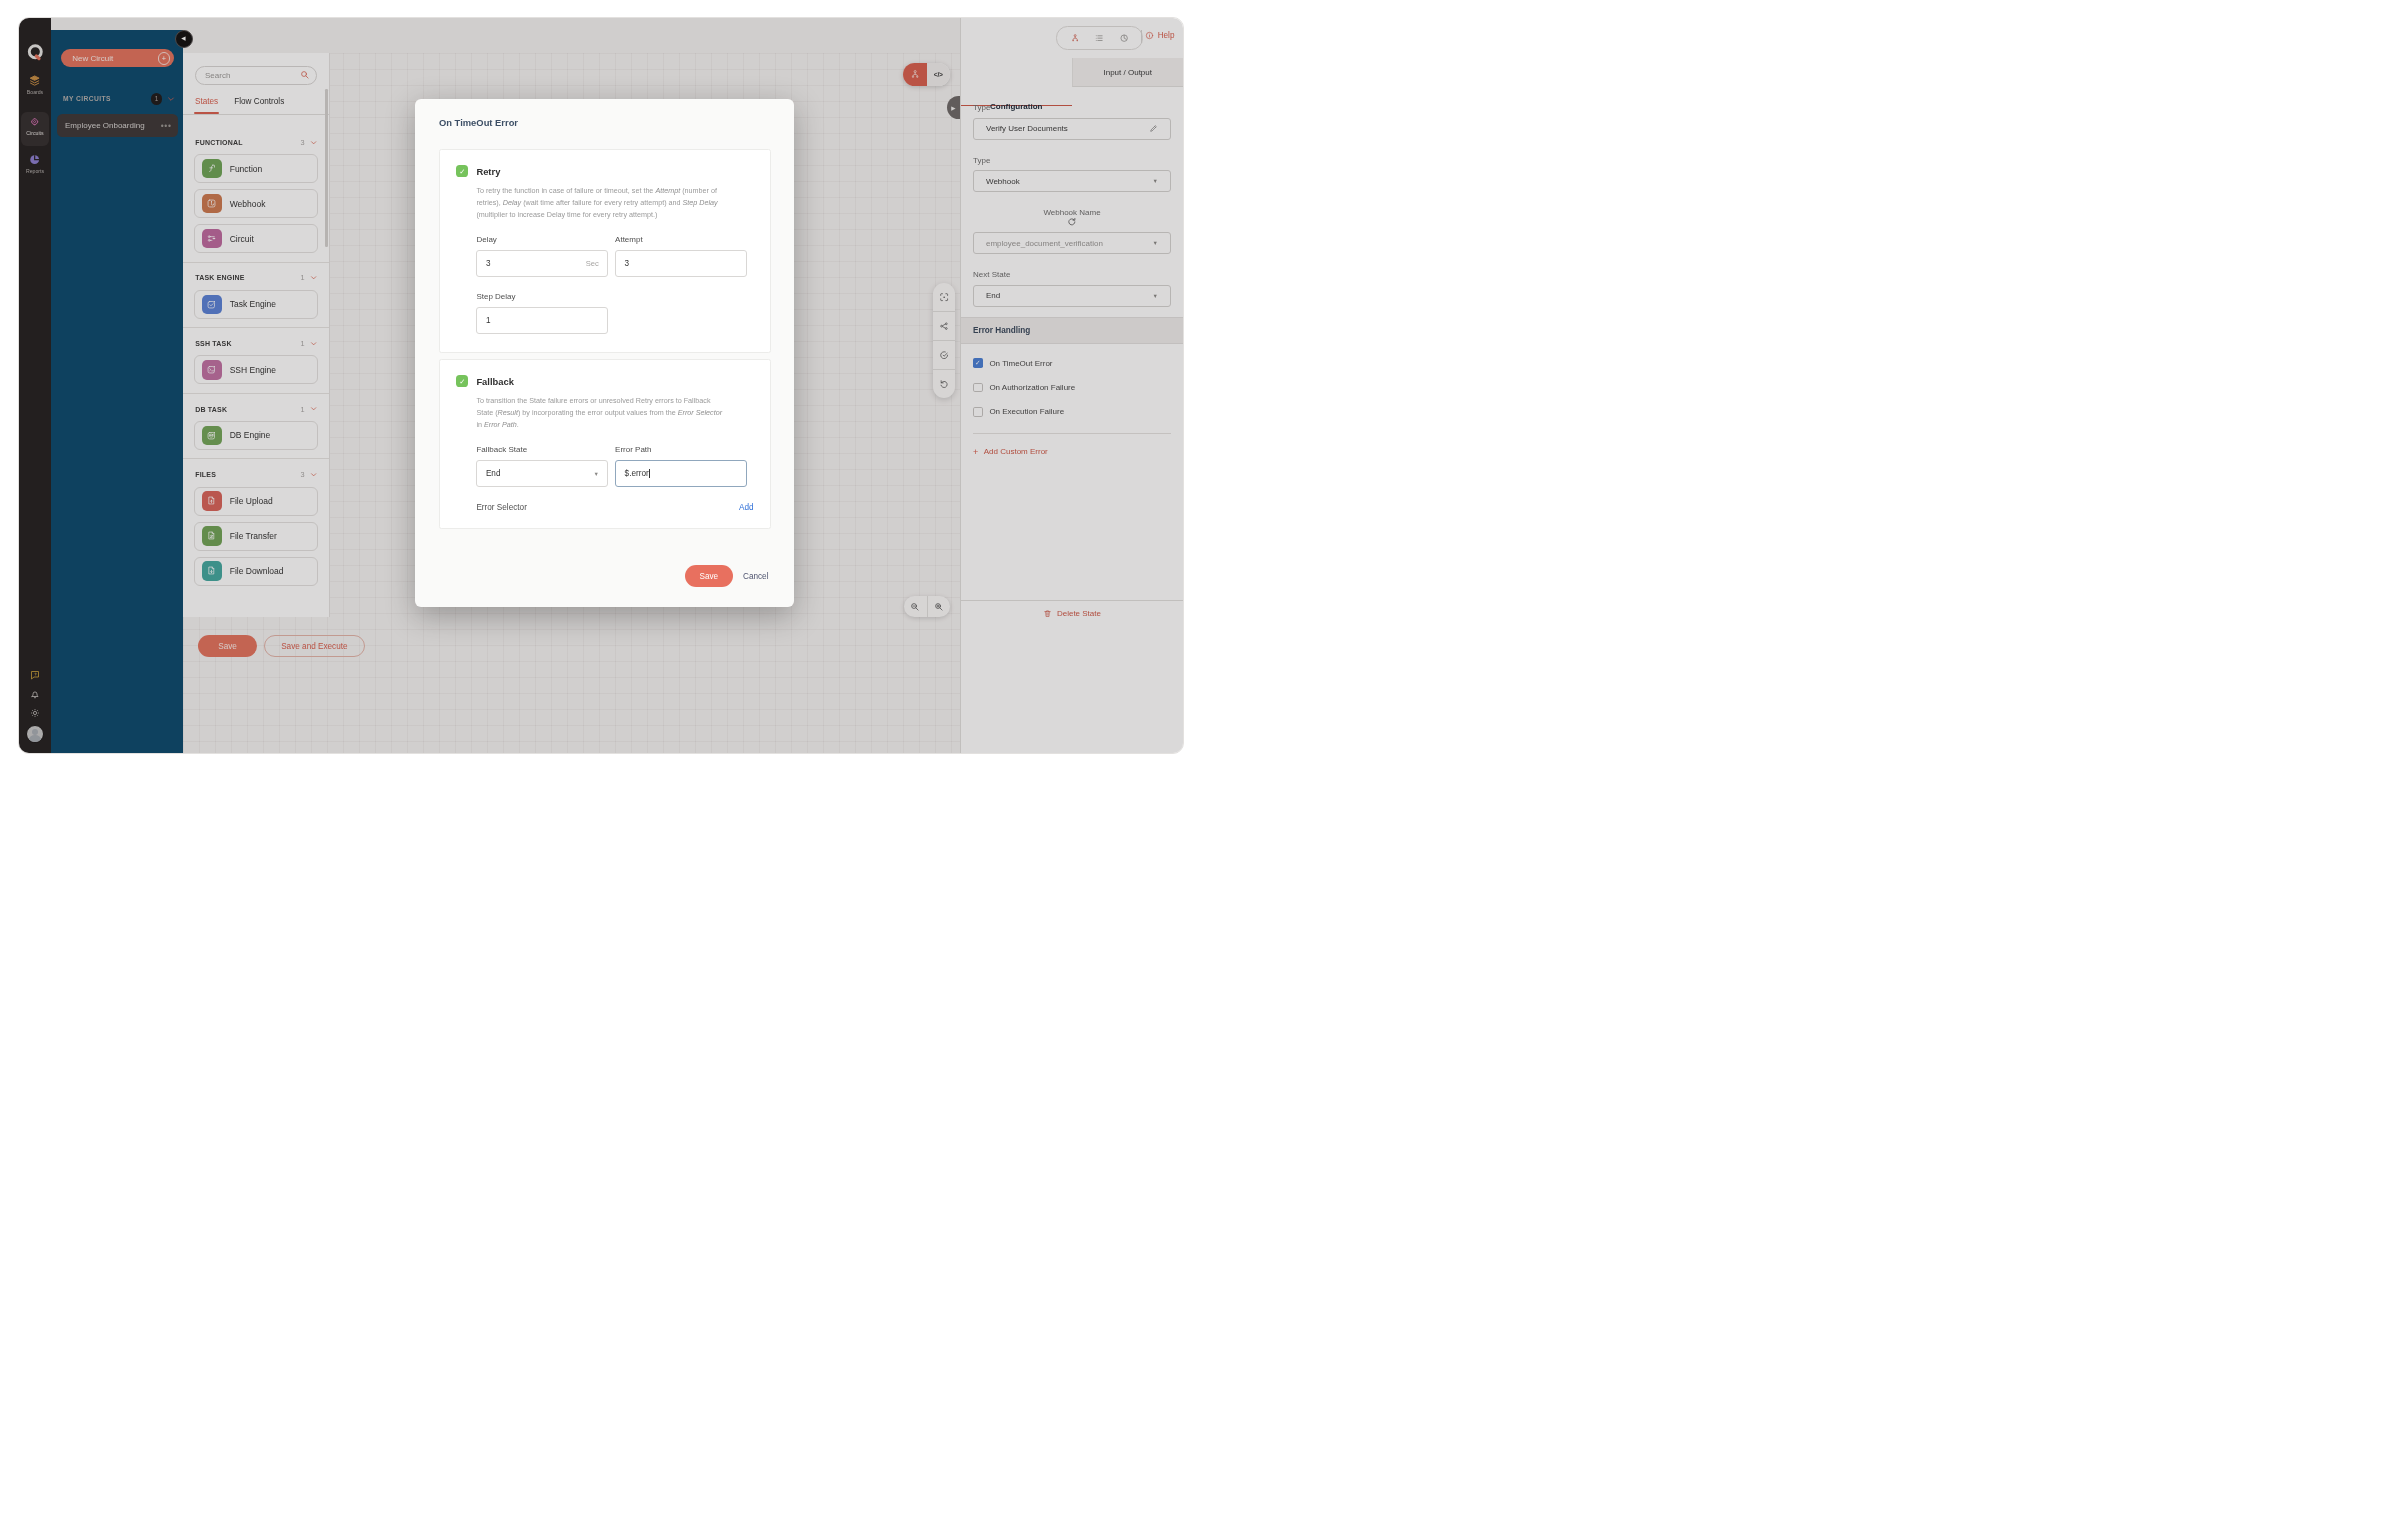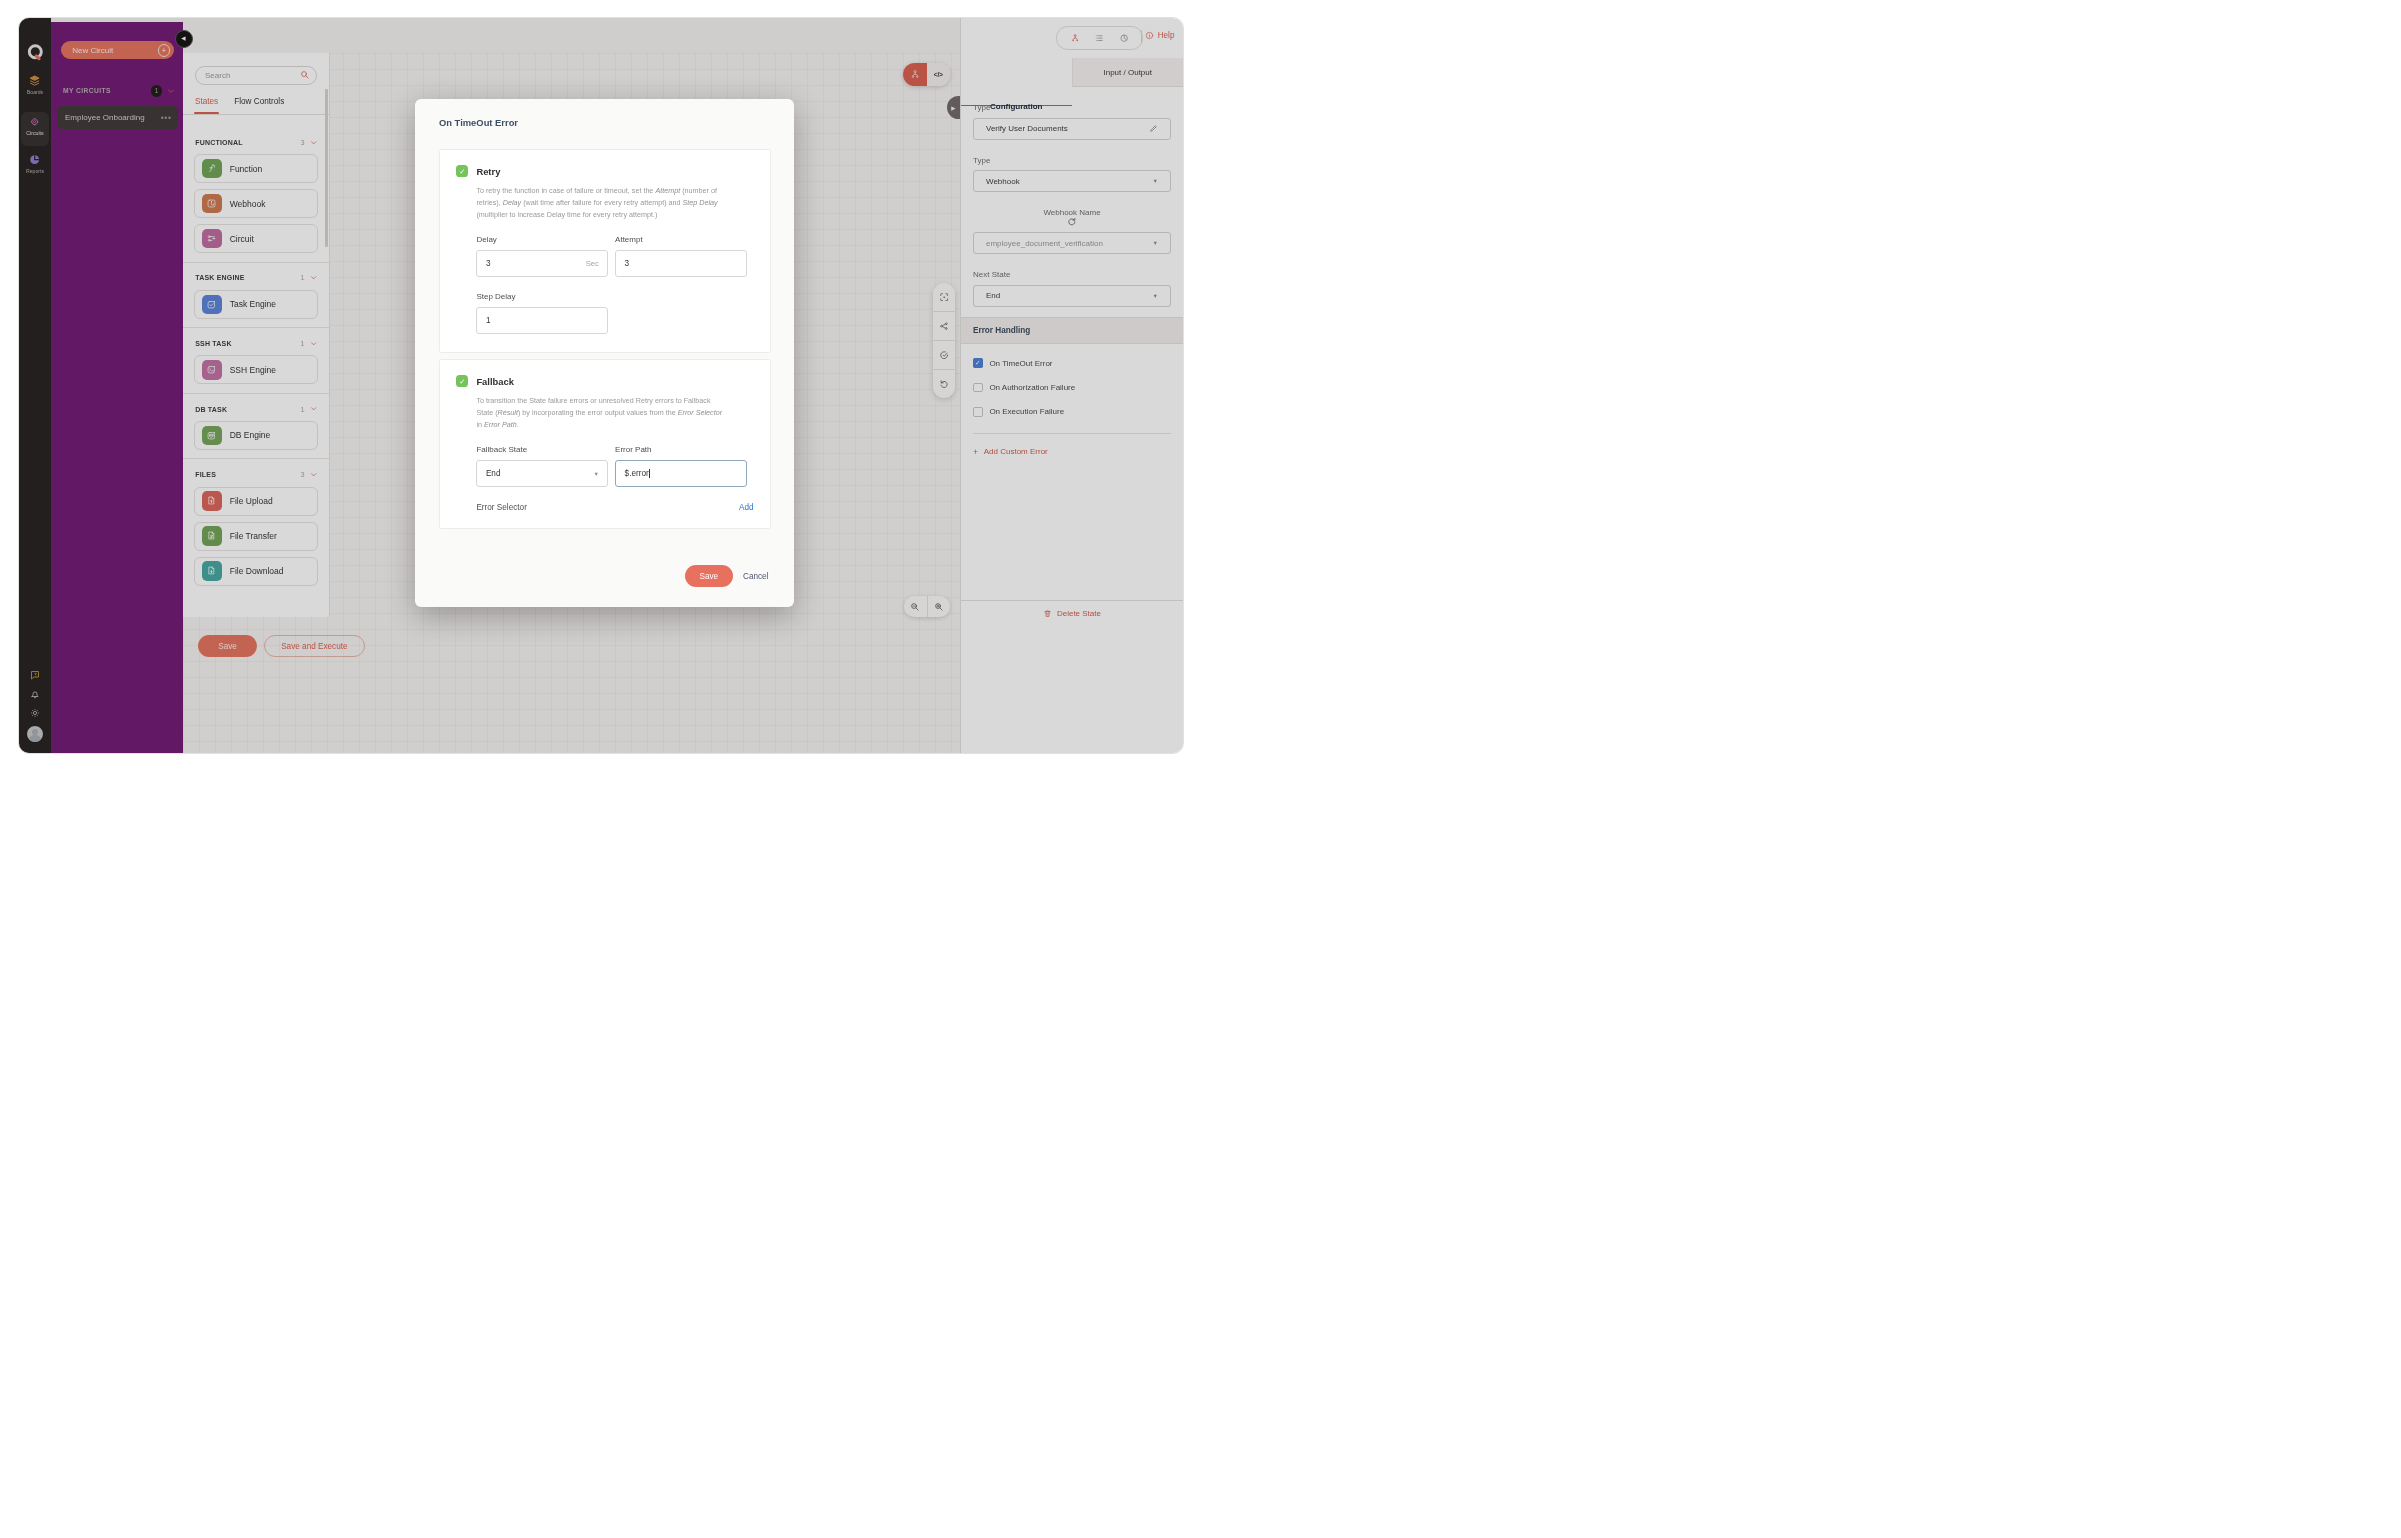--- a/index.html
+++ b/index.html
@@ -15,21 +15,21 @@
   .rail-item svg{display:block;margin:0 auto 1.8px;}
   .rail-active-bg{position:absolute;left:1.8px;top:94px;width:28.5px;height:34px;background:#353030;border-radius:6px;}
   .rail-item.active{color:#e2dedc;}
   .rail-bottom{position:absolute;left:0;bottom:0;width:32px;text-align:center;}
   .rail-bottom .ric{margin:6.7px auto;display:block;}
   .avatar{width:16px;height:16px;border-radius:50%;background:#c9c9c9;margin:6px auto 9.7px;position:relative;overflow:hidden;border:1.2px solid #191616;}
   .avatar:before{content:"";position:absolute;left:4.9px;top:2.4px;width:6px;height:6px;border-radius:50%;background:#a9aeb4;}
   .avatar:after{content:"";position:absolute;left:1.8px;top:9px;width:12px;height:8.5px;border-radius:50%;background:#a9aeb4;}
 
   
-  .nav{position:absolute;left:32px;top:4px;width:132px;height:100%;background:#701a75;z-index:9;}
+  .nav{position:absolute;left:32px;top:12px;width:132px;height:100%;background:#0c4a6e;z-index:9;}
   .new-circuit{position:absolute;left:10.3px;top:19.4px;width:113px;height:18px;border-radius:9.7px;background:#e4745f;
        display:flex;align-items:center;justify-content:space-between;padding:0 4.2px 0 11px;box-sizing:border-box;cursor:pointer;}
   .new-circuit .lbl{color:#fbeeea;font-size:8px;}
   .plus-circle{width:10.3px;height:10.3px;border-radius:50%;border:0.9px solid #f7ddd6;color:#fff;
        display:flex;align-items:center;justify-content:center;font-size:7.3px;line-height:1;}
   .mycirc-row{position:absolute;left:12px;right:8.5px;top:63px;display:flex;align-items:center;}
   .mycirc-lbl{color:#b5b1ae;font-size:6.7px;font-weight:bold;letter-spacing:0.4px;flex:1;}
   .count-badge{width:11.5px;height:11.5px;border-radius:50%;background:#201c1c;color:#a9a5a2;font-size:6.4px;
        display:flex;align-items:center;justify-content:center;margin-right:4.2px;}
   .circuit-row{position:absolute;left:5.5px;right:5.5px;top:84px;height:23px;background:#3e3939;border-radius:5.5px;

